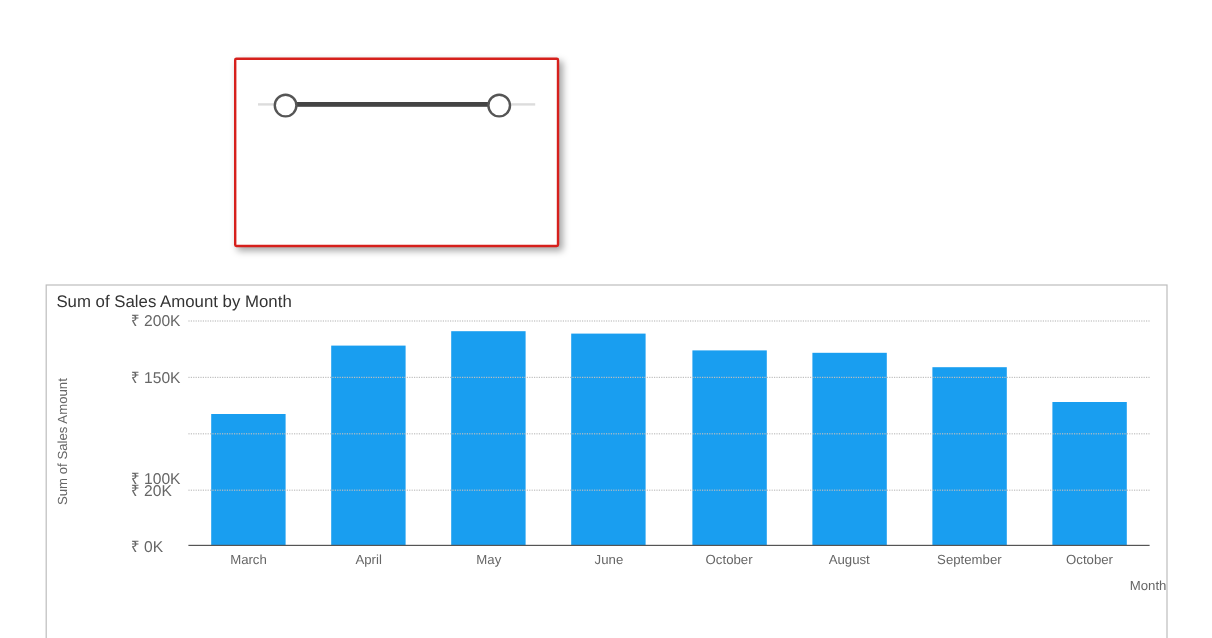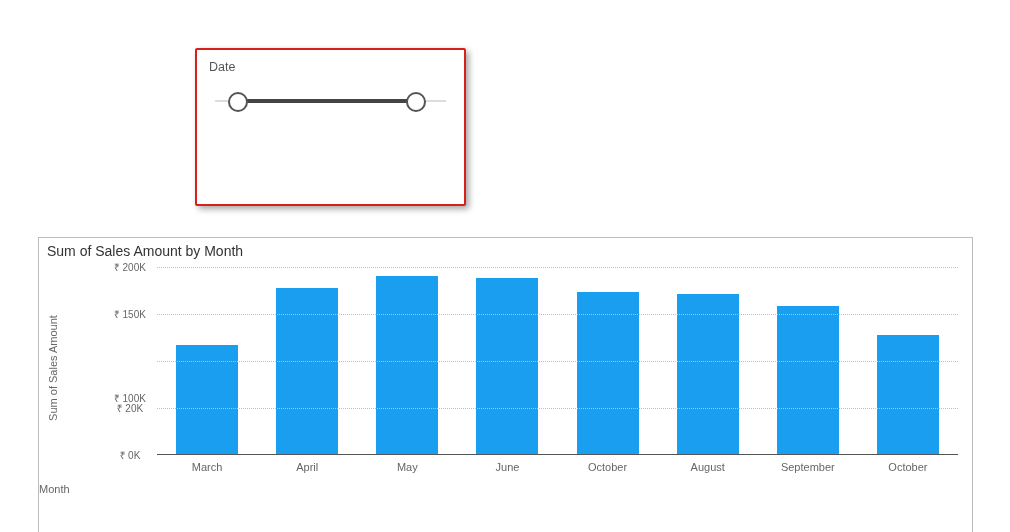--- a/index.html
+++ b/index.html
@@ -40,35 +40,34 @@
   .chart-body{position:relative;height:238px;margin-top:2px;}
   .yaxis-label-wrap{
     position:absolute;left:0;top:0;bottom:24px;width:28px;
     display:flex;align-items:center;justify-content:center;
   }
   .yaxis-label-wrap .rot{transform:rotate(-90deg);font-size:11px;color:#666;white-space:nowrap;}
   .plot{
     position:absolute;left:118px;right:14px;top:6px;bottom:44px;
   }
   .grid-line{position:absolute;left:0;right:0;height:0;border-top:1px dotted #bfbfbf;}
-  .y-tick{position:absolute;left:-48px;font-size:10px;color:#666;transform:translateY(-50%);width:42px;text-align:center;}
+  .y-tick{position:absolute;left:-48px;font-size:13px;color:#666;transform:translateY(-50%);width:42px;text-align:left;}
   .bars{position:absolute;left:0;right:0;top:0;bottom:0;}
   .bar{position:absolute;bottom:0;background:#199ef0;}
   .baseline{position:absolute;left:0;right:0;bottom:0;height:0;border-top:1px solid #555;}
   .x-ticks{position:absolute;left:118px;right:14px;bottom:22px;height:16px;}
   .x-tick{position:absolute;font-size:11px;color:#666;transform:translateX(-50%);white-space:nowrap;}
-  .xaxis-label{position:absolute;left:0;right:0;bottom:4px;text-align:left;font-size:11px;color:#666;}
+  .xaxis-label{position:absolute;left:0;right:0;bottom:4px;text-align:right;font-size:11px;color:#666;}
 </style>
 </head>
 <body>
 
 <div class="canvas">
 
   <div class="slicer">
-    <div class="slicer-title">Date</div>
     <div class="track-wrap">
       <div class="track-bg"></div>
       <div class="track-fg" id="track-fg" style="left: 12%; right: 15%;"></div>
       <div class="handle" id="handle-start" style="left: calc(12% - 10px);"></div>
       <div class="handle" id="handle-end" style="left: calc(85% - 10px);"></div>
     </div>
   </div>
 
   <div class="chart-card">
     <div class="chart-title">Sum of Sales Amount by Month</div>

